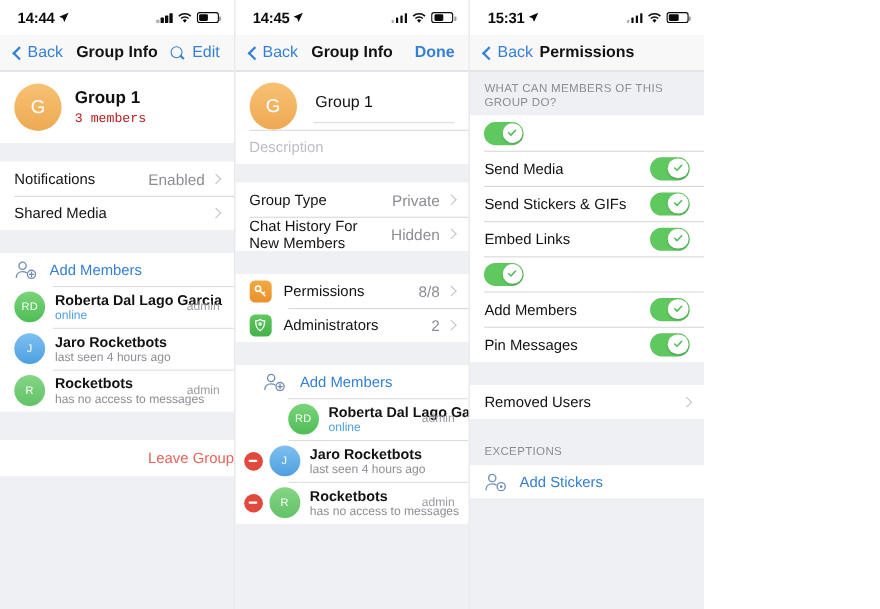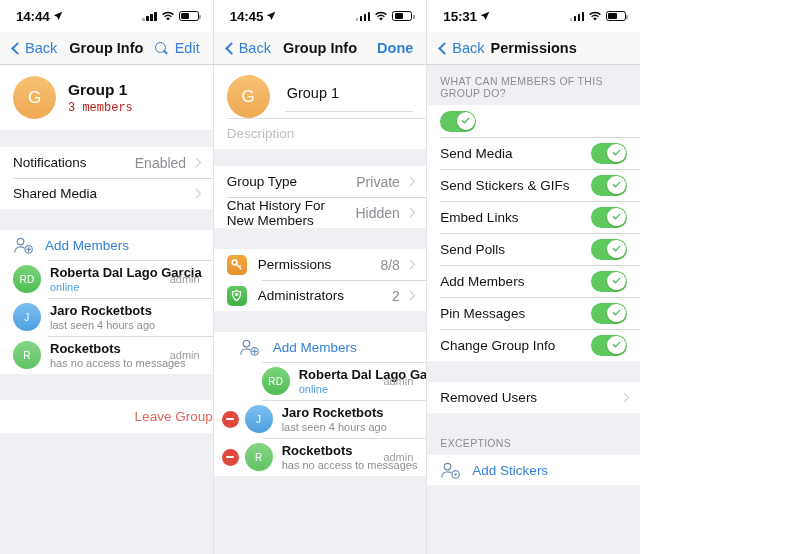--- a/index.html
+++ b/index.html
@@ -499,51 +499,40 @@
           <span class="label">Embed Links</span>
           <span class="toggle">
               <span class="knob">
                 <svg class="check" viewBox="0 0 10 10">
                   <path d="M1.5 5.2 3.9 7.6 8.5 2.6" fill="none" stroke="#4cbd55" stroke-width="1.5" stroke-linecap="round" stroke-linejoin="round"></path>
                 </svg>
               </span>
             </span>
         </div>
         <div class="row perm-row">
-          <span class="label">Send Polls</span>
           <span class="toggle">
               <span class="knob">
                 <svg class="check" viewBox="0 0 10 10">
                   <path d="M1.5 5.2 3.9 7.6 8.5 2.6" fill="none" stroke="#4cbd55" stroke-width="1.5" stroke-linecap="round" stroke-linejoin="round"></path>
                 </svg>
               </span>
             </span>
         </div>
         <div class="row perm-row">
           <span class="label">Add Members</span>
           <span class="toggle">
               <span class="knob">
                 <svg class="check" viewBox="0 0 10 10">
                   <path d="M1.5 5.2 3.9 7.6 8.5 2.6" fill="none" stroke="#4cbd55" stroke-width="1.5" stroke-linecap="round" stroke-linejoin="round"></path>
                 </svg>
               </span>
             </span>
         </div>
         <div class="row perm-row">
           <span class="label">Pin Messages</span>
-          <span class="toggle">
-              <span class="knob">
-                <svg class="check" viewBox="0 0 10 10">
-                  <path d="M1.5 5.2 3.9 7.6 8.5 2.6" fill="none" stroke="#4cbd55" stroke-width="1.5" stroke-linecap="round" stroke-linejoin="round"></path>
-                </svg>
-              </span>
-            </span>
-        </div>
-        <div class="row perm-row">
-          <span class="label">Change Group Info</span>
           <span class="toggle">
               <span class="knob">
                 <svg class="check" viewBox="0 0 10 10">
                   <path d="M1.5 5.2 3.9 7.6 8.5 2.6" fill="none" stroke="#4cbd55" stroke-width="1.5" stroke-linecap="round" stroke-linejoin="round"></path>
                 </svg>
               </span>
             </span>
         </div>
       </div>
 

